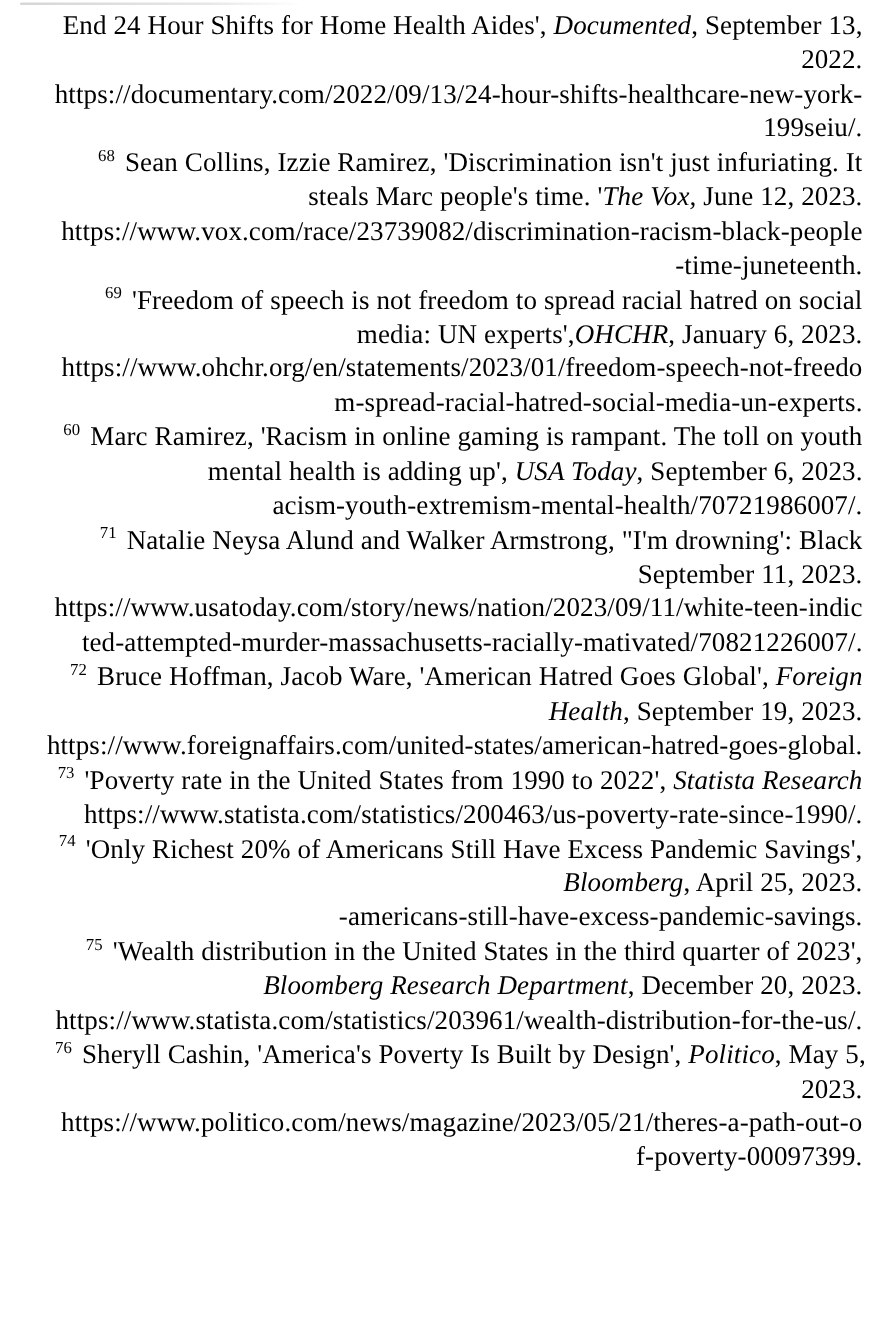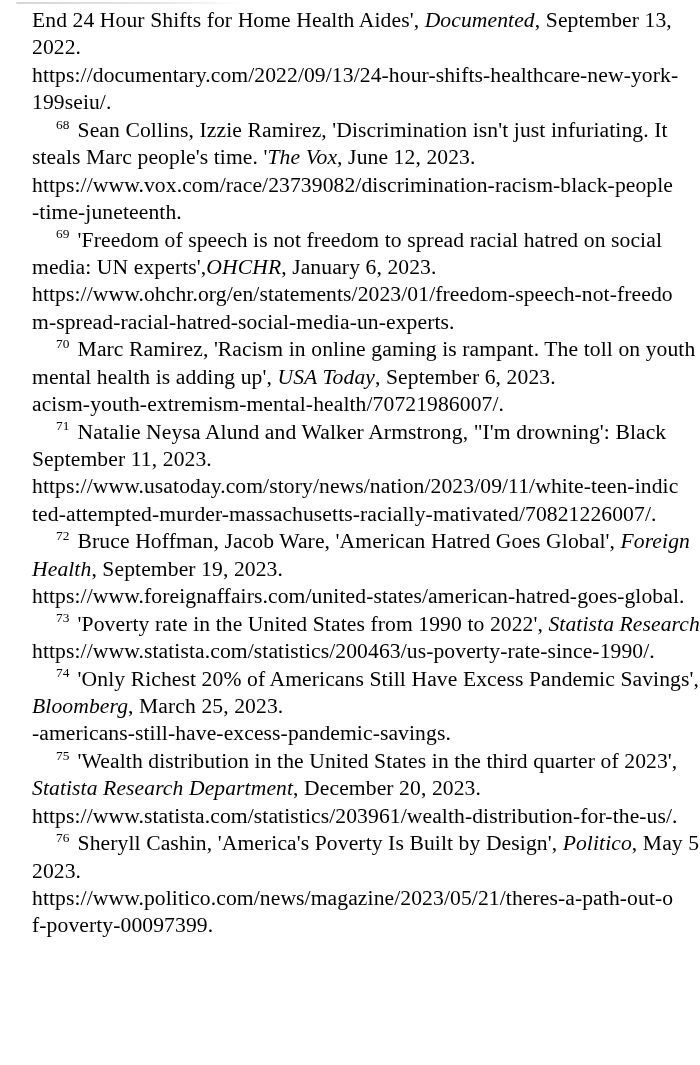--- a/index.html
+++ b/index.html
@@ -21,23 +21,24 @@
     position: absolute;
     left: 16px;
     top: 2px;
     width: 226px;
     height: 2px;
     background: linear-gradient(to right, #d6d6d6 0%, #e6e6e6 65%, rgba(255,255,255,0) 100%);
     border-radius: 1px;
   }
   .content {
     position: absolute;
-    left: 32px;
+    left: 20px;
     top: 7px;
     right: 10px;
+    text-align: right;
   }
   .fn-line {
     white-space: nowrap;
     font-size: 21.6px;
     line-height: 27.45px;
     height: 27.45px;
     letter-spacing: 0.1px;
   }
   .fn-line em {
     font-style: italic;
@@ -61,36 +62,36 @@
       <div class="fn-line"><span>https://documentary.com/2022/09/13/24-hour-shifts-healthcare-new-york-</span></div>
       <div class="fn-line"><span>199seiu/.</span></div>
       <div class="fn-line"><sup class="fn-marker">68</sup><span>Sean Collins, Izzie Ramirez, 'Discrimination isn't just infuriating. It</span></div>
       <div class="fn-line"><span>steals Marc people's time. '</span><em>The Vox,</em><span> June 12, 2023.</span></div>
       <div class="fn-line"><span>https://www.vox.com/race/23739082/discrimination-racism-black-people</span></div>
       <div class="fn-line"><span>-time-juneteenth.</span></div>
       <div class="fn-line"><sup class="fn-marker">69</sup><span>'Freedom of speech is not freedom to spread racial hatred on social</span></div>
       <div class="fn-line"><span>media: UN experts',</span><em>OHCHR</em><span>, January 6, 2023.</span></div>
       <div class="fn-line"><span>https://www.ohchr.org/en/statements/2023/01/freedom-speech-not-freedo</span></div>
       <div class="fn-line"><span>m-spread-racial-hatred-social-media-un-experts.</span></div>
-      <div class="fn-line"><sup class="fn-marker">70</sup><span>Marc Ramirez, 'Racism in online gaming is rampant. The toll on youth</span></div>
+      <div class="fn-line"><sup class="fn-marker">60</sup><span>Marc Ramirez, 'Racism in online gaming is rampant. The toll on youth</span></div>
       <div class="fn-line"><span>mental health is adding up', </span><em>USA Today</em><span>, September 6, 2023.</span></div>
       <div class="fn-line"><span>acism-youth-extremism-mental-health/70721986007/.</span></div>
       <div class="fn-line"><sup class="fn-marker">71</sup><span>Natalie Neysa Alund and Walker Armstrong, "I'm drowning': Black</span></div>
       <div class="fn-line"><span>September 11, 2023.</span></div>
       <div class="fn-line"><span>https://www.usatoday.com/story/news/nation/2023/09/11/white-teen-indic</span></div>
       <div class="fn-line"><span>ted-attempted-murder-massachusetts-racially-mativated/70821226007/.</span></div>
       <div class="fn-line"><sup class="fn-marker">72</sup><span>Bruce Hoffman, Jacob Ware, 'American Hatred Goes Global', </span><em>Foreign</em></div>
       <div class="fn-line"><em>Health</em><span>, September 19, 2023.</span></div>
       <div class="fn-line"><span>https://www.foreignaffairs.com/united-states/american-hatred-goes-global.</span></div>
       <div class="fn-line"><sup class="fn-marker">73</sup><span>'Poverty rate in the United States from 1990 to 2022', </span><em>Statista Research</em></div>
       <div class="fn-line"><span>https://www.statista.com/statistics/200463/us-poverty-rate-since-1990/.</span></div>
       <div class="fn-line"><sup class="fn-marker">74</sup><span>'Only Richest 20% of Americans Still Have Excess Pandemic Savings',</span></div>
-      <div class="fn-line"><em>Bloomberg</em><span>, March 25, 2023.</span></div>
+      <div class="fn-line"><em>Bloomberg</em><span>, April 25, 2023.</span></div>
       <div class="fn-line"><span>-americans-still-have-excess-pandemic-savings.</span></div>
       <div class="fn-line"><sup class="fn-marker">75</sup><span>'Wealth distribution in the United States in the third quarter of 2023',</span></div>
-      <div class="fn-line"><em>Statista Research Department</em><span>, December 20, 2023.</span></div>
+      <div class="fn-line"><em>Bloomberg Research Department</em><span>, December 20, 2023.</span></div>
       <div class="fn-line"><span>https://www.statista.com/statistics/203961/wealth-distribution-for-the-us/.</span></div>
       <div class="fn-line"><sup class="fn-marker">76</sup><span>Sheryll Cashin, 'America's Poverty Is Built by Design', </span><em>Politico</em><span>, May 5,</span></div>
       <div class="fn-line"><span>2023.</span></div>
       <div class="fn-line"><span>https://www.politico.com/news/magazine/2023/05/21/theres-a-path-out-o</span></div>
       <div class="fn-line"><span>f-poverty-00097399.</span></div>
     </div>
 </div>
 
 </body></html>

